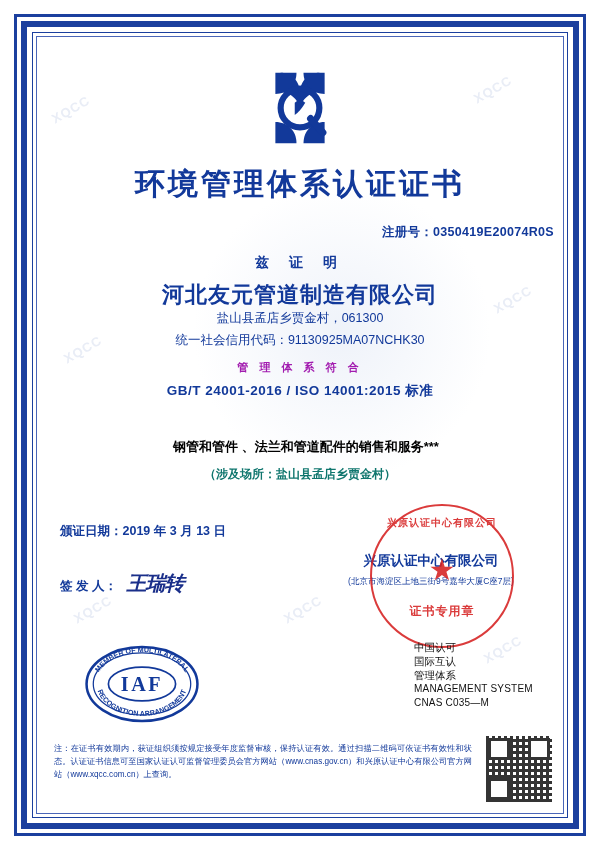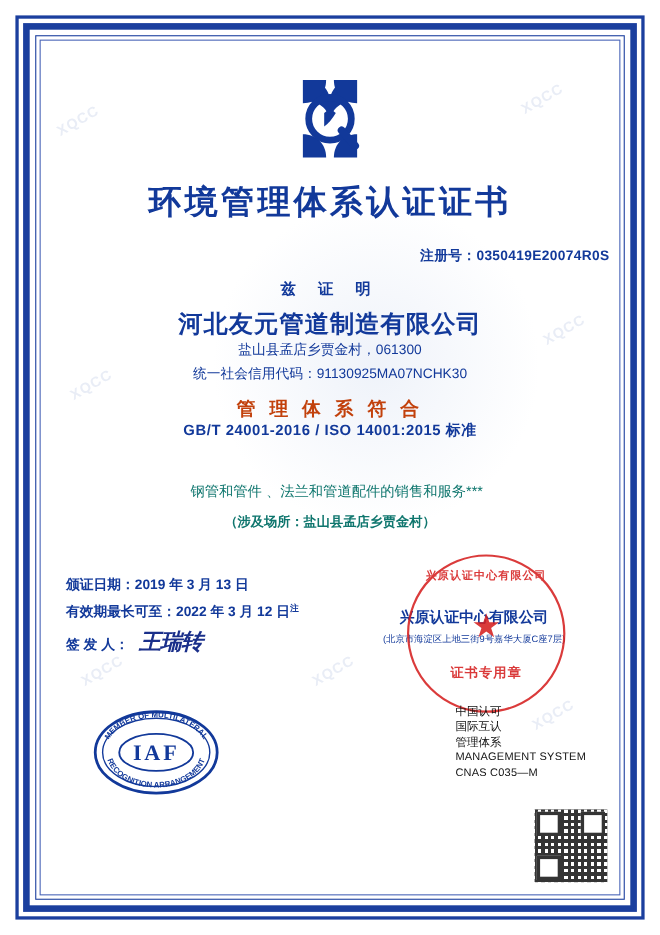--- a/index.html
+++ b/index.html
@@ -155,23 +155,23 @@
     text-align: center;
     font-size: 12.5px;
     color: #12399a;
   }
 
   .standard-label {
     position: absolute;
     left: 0; right: 0;
     top: 318px;
     text-align: center;
-    font-size: 17px;
-    font-weight: bold;
-    color: #c2410c;
+    font-size: 11px;
+    font-weight: bold;
+    color: #a21caf;
     letter-spacing: 4px;
   }
 
   .standard-value {
     position: absolute;
     left: 0; right: 0;
     top: 340px;
     text-align: center;
     font-size: 13.5px;
     font-weight: bold;
@@ -188,22 +188,22 @@
     font-weight: bold;
     color: #12399a;
   }
 
   .scope-value {
     position: absolute;
     left: 12px; right: 0;
     top: 396px;
     text-align: center;
     font-size: 13px;
-    font-weight: normal;
-    color: #0f766e;
+    font-weight: bold;
+    color: #000000;
   }
 
   .scope-site {
     position: absolute;
     left: 0; right: 0;
     top: 424px;
     text-align: center;
     font-size: 12px;
     font-weight: bold;
     color: #0f766e;
@@ -414,21 +414,20 @@
     <div class="credit">统一社会信用代码：91130925MA07NCHK30</div>
 
     <div class="standard-label">管 理 体 系 符 合</div>
     <div class="standard-value">GB/T 24001-2016  /  ISO 14001:2015 标准</div>
 
     <div class="scope-value">钢管和管件 、法兰和管道配件的销售和服务***</div>
     <div class="scope-site">（涉及场所：盐山县孟店乡贾金村）</div>
 
     <div class="dates">
       <div><span>颁证日期：</span><span>2019 年 3 月 13 日</span></div>
-      <div><span>有效期最长可至：</span><span>2022 年 3 月 12 日</span><span class="sup">注</span></div>
     </div>
 
     <div class="sign-row">
       <span>签 发 人：</span>
       <span class="signature">王瑞转</span>
     </div>
 
     <div class="issuer">兴原认证中心有限公司</div>
     <div class="issuer-addr">(北京市海淀区上地三街9号嘉华大厦C座7层)</div>
 
@@ -457,20 +456,21 @@
 
 
     <div class="cnas-text">
       <div>中国认可</div>
       <div>国际互认</div>
       <div>管理体系</div>
       <div class="en">MANAGEMENT SYSTEM</div>
       <div class="en">CNAS C035—M</div>
     </div>
 
+    <div class="footer-note">注：在证书有效期内，获证组织须按规定接受年度监督审核，保持认证有效。通过扫描二维码可依证书有效性和状态。认证证书信息可至国家认证认可监督管理委员会官方网站（www.cnas.gov.cn）和兴原认证中心有限公司官方网站（www.xqcc.com.cn）上查询。</div>
 
     <div class="qr">
       <div class="qr-corner a"></div>
       <div class="qr-corner b"></div>
       <div class="qr-corner c"></div>
     </div>
 
   </div>
 </div>
 

